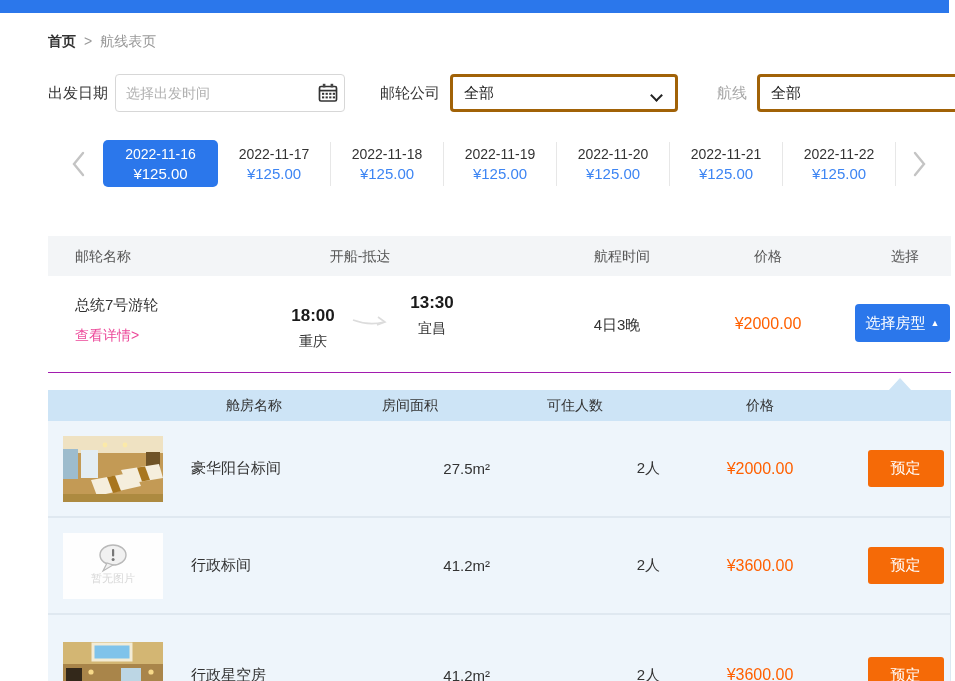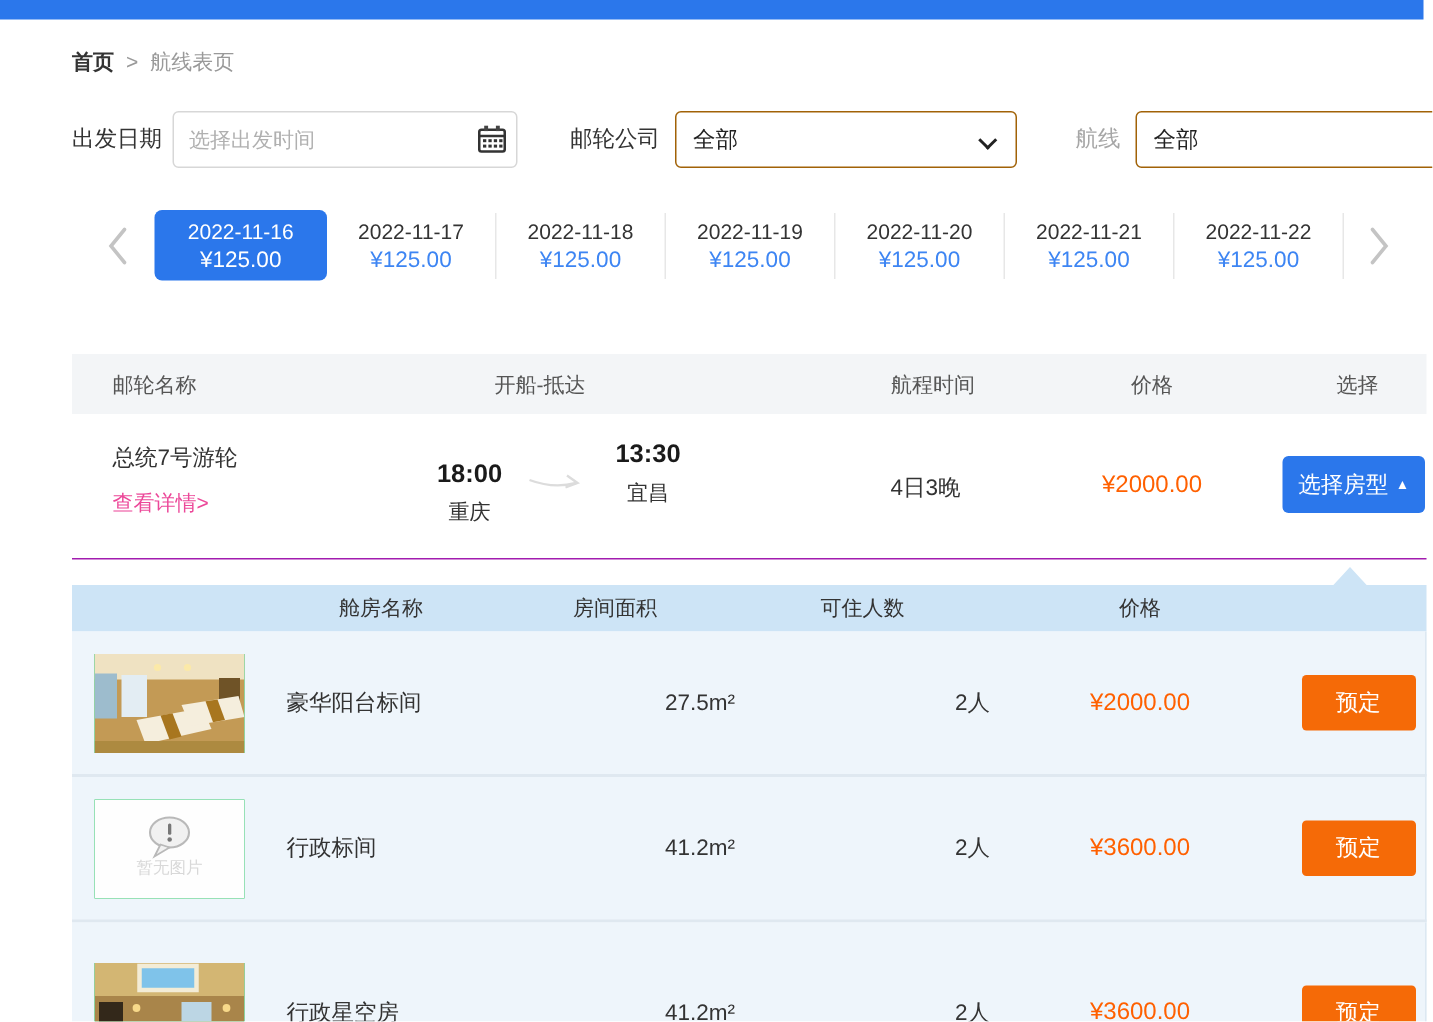--- a/index.html
+++ b/index.html
@@ -26,21 +26,21 @@
   .f-label { position:absolute; top:0; height:38px; line-height:38px; font-size:15px; color:#333; }
   .f-label.lbl-date { left:48px; }
   .f-label.lbl-company { left:380px; }
   .f-label.lbl-route { left:717px; color:#a6a6a6; }
   .date-input-wrap { position:absolute; left:115px; top:0; width:230px; height:38px;
     border:1px solid #d7d7d7; border-radius:4px; background:#fff; display:flex; align-items:center; }
   .date-input { border:none; outline:none; flex:1; height:34px; padding:0 10px; font-size:14px;
     font-family:inherit; color:#333; background:transparent; }
   .date-input::placeholder { color:#b0b0b0; }
   .cal-icon { width:22px; height:22px; margin-right:10px; flex:0 0 auto; }
-  .selectbox { position:absolute; top:0; height:38px; border:1px solid #a16207; border-radius:4px;
+  .selectbox { position:absolute; top:0; height:38px; border:3px solid #a16207; border-radius:4px;
     background:#fff; display:flex; align-items:center; font-size:15px; color:#222; padding-left:11px; cursor:pointer; }
   .selectbox.company { left:450px; width:228px; }
   .selectbox.route { left:757px; width:212px; }
   .sel-caret { position:absolute; right:14px; top:14px; width:9px; height:9px;
     border-right:2px solid #222; border-bottom:2px solid #222; transform:rotate(45deg); }
 
   
   .datebar { position:absolute; left:0; top:133px; width:955px; height:62px; }
   .nav-chevron { position:absolute; top:14px; width:26px; height:34px; cursor:pointer; }
   .nav-chevron svg { width:100%; height:100%; }
@@ -80,21 +80,21 @@
   .pointer-up { position:absolute; left:888px; top:378px; width:0; height:0;
     border-left:12px solid transparent; border-right:12px solid transparent; border-bottom:13px solid #cde4f6; }
 
   
   .rtable { position:absolute; left:48px; top:390px; width:903px; }
   .rt-grid { display:grid; grid-template-columns:130px 152px 160px 170px 200px 91px; align-items:center; }
   .rtable-head { height:31px; background:#cde4f6; font-size:14px; color:#333; }
   .rtable-head .hc { text-align:center; }
   .room-row { height:97px; background:#eef5fb; border-bottom:2px solid #dfe8f0; border-right:1px solid #dce8f2; }
   .room-row:last-child { border-bottom:none; height:120px; }
-  .rimg { width:100px; height:66px; margin-left:15px; overflow:hidden; background:#22c55e; }
+  .rimg { width:100px; height:66px; margin-left:15px; overflow:hidden; background:#fde047; }
   .rimg svg { display:block; width:100px; height:66px; }
   .rc-name { font-size:15px; color:#333; padding-left:13px; }
   .rc-area, .rc-cap { font-size:15px; color:#333; text-align:right; }
   .rc-price { font-size:16px; color:#ff6000; text-align:center; }
   .btn-book { width:76px; height:37px; background:#f56a07; border:none; border-radius:3px; color:#fff;
     font-size:15px; font-family:inherit; cursor:pointer; margin:0 auto; display:block; }
   .noimg-text { fill:#d8d8d8; font-size:11px; font-family:inherit; }
 </style>
 </head>
 <body>

